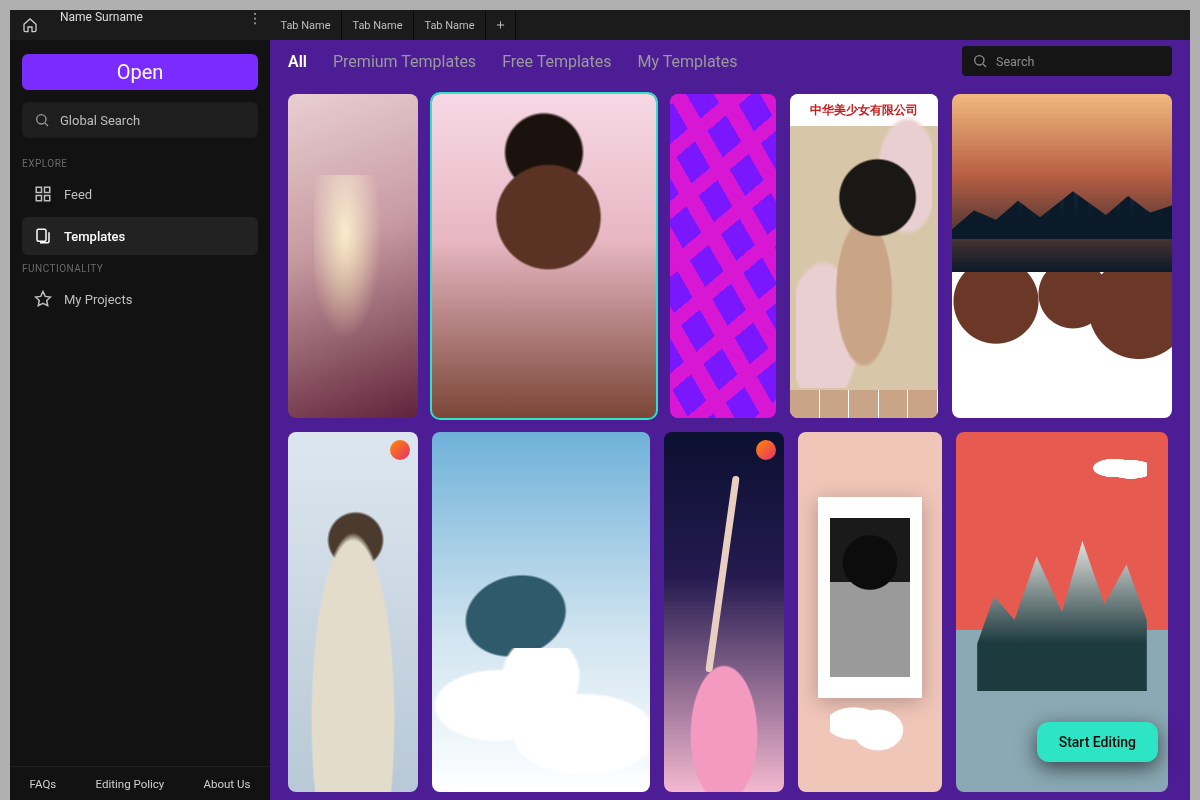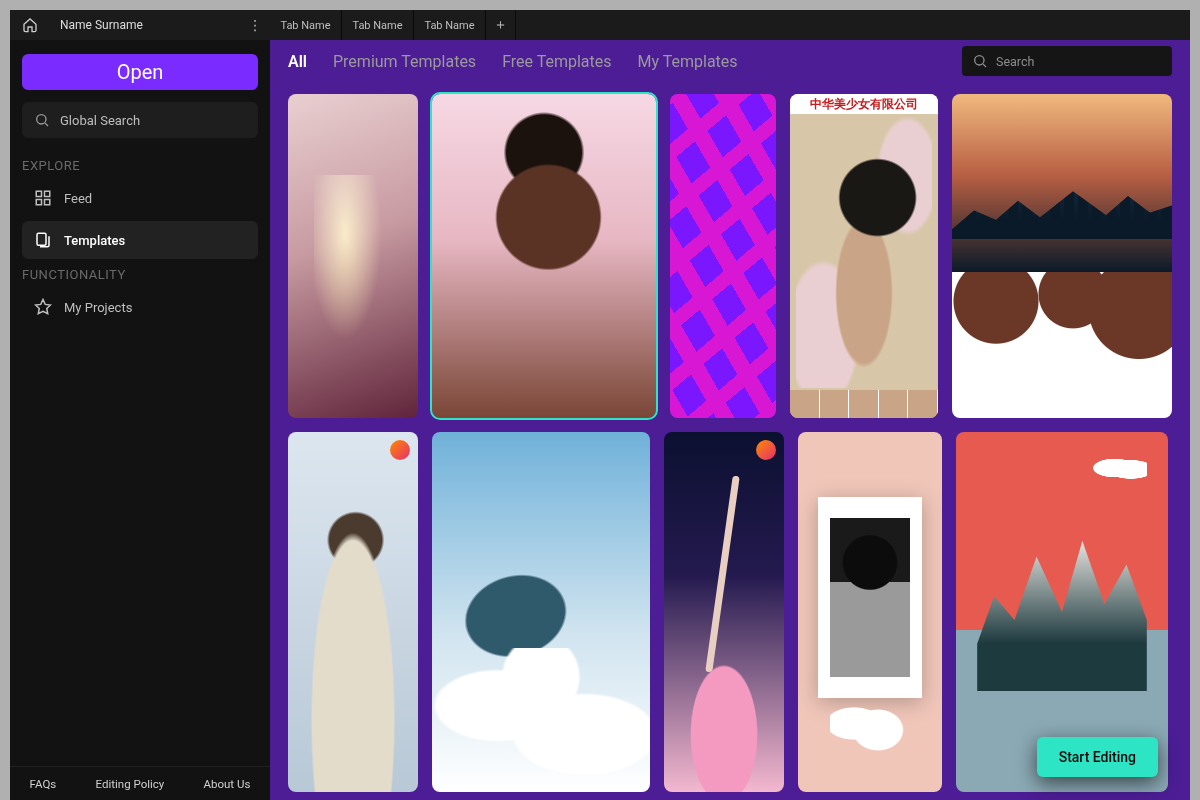--- a/index.html
+++ b/index.html
@@ -1,28 +1,28 @@
 <!DOCTYPE html>
 <html><head>
 <meta charset="utf-8">
 <style>
   * { box-sizing: border-box; margin: 0; padding: 0; }
   html, body { width: 1200px; height: 800px; overflow: hidden; font-family: -apple-system, BlinkMacSystemFont, "Segoe UI", Roboto, sans-serif; background: #b0b0b0; }
   .window { position: absolute; top: 10px; left: 10px; width: 1180px; height: 790px; background: #000; display: flex; flex-direction: row; color: #e5e5e5; }
   
   .sidebar { width: 285px; background: #121212; display: flex; flex-direction: column; }
-  .topbar { height: 30px; display: flex; align-items: center; background: #1b1b1b; }
+  .topbar { height: 30px; display: flex; background: #1b1b1b; }
   .home { width: 40px; display:flex; align-items:center; justify-content:center; color:#ccc; }
   .user { flex:1; font-size:12px; color:#ddd; padding-left:10px; }
   .kebab { width:30px; text-align:center; color:#bbb; font-size:14px; }
   .open-btn { margin:14px 12px 12px; height:36px; border-radius:6px; background:#7a2bff; color:#fff; display:flex; align-items:center; justify-content:center; font-size:20px; cursor:pointer; }
   .search { margin:0 12px 16px; height:36px; border-radius:6px; background:#1e1e1e; display:flex; align-items:center; padding:0 12px; gap:10px; color:#9a9a9a; font-size:13px; }
   .search svg { flex-shrink:0; }
   .search span { color:#bdbdbd; }
-  .section-label { margin:4px 12px 6px; font-size:13px; letter-spacing:.5px; color:#6a6a6a; text-transform:uppercase; }
+  .section-label { margin:4px 12px 6px; font-size:10px; letter-spacing:.5px; color:#6a6a6a; text-transform:uppercase; }
   .nav-item { margin:0 12px 4px; height:38px; border-radius:6px; display:flex; align-items:center; gap:12px; padding:0 12px; font-size:13px; color:#bfbfbf; cursor:pointer; }
   .nav-item.active { background:#222; color:#fff; font-weight:500; }
   .nav-spacer { flex:1; }
   .footer { height:34px; border-top:1px solid #202020; display:flex; align-items:center; justify-content:space-around; font-size:11.5px; color:#cfcfcf; }
   .footer span { cursor:pointer; }
   
   .main { flex:1; background:#4c1d95; display:flex; flex-direction:column; }
   .tabbar { height:30px; display:flex; align-items:stretch; background:#1b1b1b; }
   .tab { width:72px; display:flex; align-items:center; justify-content:center; font-size:11px; color:#bfbfbf; border-right:1px solid #0a0a0a; cursor:pointer; }
   .tab.add { width:30px; font-size:14px; }
@@ -39,21 +39,21 @@
   .card.sel { outline:2px solid #2de5c4; outline-offset:0; }
   .badge { position:absolute; top:8px; right:8px; width:20px; height:20px; border-radius:50%; background:linear-gradient(135deg,#ff8a00,#e52e71); }
   
   .t1 { width:130px; background:linear-gradient(160deg,#e9cfd1 0%,#c79aa1 45%,#60243a 100%); }
   .t1::after{content:"";position:absolute;left:20%;top:25%;width:60%;height:60%;background:radial-gradient(ellipse at 40% 30%,rgba(255,230,120,.9),transparent 55%);mix-blend-mode:screen;}
   .t2 { width:224px; background:linear-gradient(180deg,#f6d8e4 0%,#e7b7c3 45%,#7a4637 100%); }
   .t2::before{content:"";position:absolute;inset:0;background:radial-gradient(circle at 52% 38%,#5a3324 0 22%,transparent 23%),radial-gradient(circle at 50% 18%,#1c120d 0 13%,transparent 14%);}
   .t3 { width:106px; background:#7a17ff; }
   .t3::before{content:"";position:absolute;inset:0;background:repeating-linear-gradient(60deg,#e318d0 0 16px,transparent 16px 40px),repeating-linear-gradient(-40deg,#e318d0 0 14px,transparent 14px 44px);opacity:.9;}
   .t4 { width:148px; background:#d8c6a9; }
-  .t4 .hdr{position:absolute;top:0;left:0;right:0;height:20px;background:#fff;color:#c81b1b;font-size:12px;display:flex;align-items:center;justify-content:center;font-weight:700;}
+  .t4 .hdr{position:absolute;top:0;left:0;right:0;height:32px;background:#fff;color:#c81b1b;font-size:12px;display:flex;align-items:center;justify-content:center;font-weight:700;}
   .t4::after{content:"";position:absolute;inset:22px 6px 30px;background:radial-gradient(circle at 60% 30%,#1a1815 0 18%,transparent 19%),radial-gradient(ellipse at 50% 65%,#caa486 0 28%,transparent 30%),radial-gradient(ellipse at 20% 80%,#e9cfd1 0 22%,transparent 24%),radial-gradient(ellipse at 82% 22%,#e9cfd1 0 18%,transparent 20%);}
   .t4 .strip{position:absolute;bottom:0;left:0;right:0;height:28px;display:flex;}
   .t4 .strip i{flex:1;background:#caa486;border-right:1px solid #fff;}
   .t5 { width:220px; background:linear-gradient(180deg,#f0b97e 0%,#b85f43 25%,#0b1a29 55%,#fff 55%,#fff 100%); }
   .t5::before{content:"";position:absolute;left:0;right:0;top:30%;height:48px;background:linear-gradient(180deg,transparent,#0b1a29 60%), repeating-linear-gradient(90deg,#0b1a29 0 10px,#11263a 10px 14px);clip-path:polygon(0 80%,10% 40%,20% 60%,30% 20%,40% 55%,55% 0,70% 50%,80% 10%,90% 45%,100% 30%,100% 100%,0 100%);}
   .t5::after{content:"";position:absolute;left:0;right:0;top:55%;bottom:0;background:linear-gradient(180deg,#b85f43 0%,#6b3726 30%,#fff 30%);background-image:radial-gradient(circle at 20% 20%,#6b3726 0 42px,transparent 43px),radial-gradient(circle at 55% 15%,#6b3726 0 34px,transparent 35px),radial-gradient(circle at 85% 25%,#6b3726 0 50px,transparent 51px);}
   .b1 { width:130px; background:linear-gradient(180deg,#dce6ef 0%,#b8c8d6 100%); }
   .b1::after{content:"";position:absolute;inset:0;background:radial-gradient(ellipse at 50% 80%,#e3dccb 0 44%,transparent 46%),radial-gradient(circle at 52% 30%,#4b3a2e 0 10%,transparent 11%);}
   .b2 { width:218px; background:linear-gradient(180deg,#6fb1d9 0%,#cfe3ef 55%,#fff 100%); }
   .b2::before{content:"";position:absolute;left:10%;top:30%;width:70%;height:40%;background:radial-gradient(ellipse at 40% 50%,#2f5a6c 0 38%,transparent 40%);border-radius:50% 60% 40% 50%;transform:rotate(-15deg);}
@@ -62,21 +62,21 @@
   .b3::before{content:"";position:absolute;left:46%;top:12%;width:6%;height:55%;background:#e9cfc2;transform:rotate(8deg);border-radius:20px;}
   .b3::after{content:"";position:absolute;left:15%;bottom:0;width:70%;height:40%;background:radial-gradient(ellipse at 50% 60%,#f49ac0 0 55%,transparent 57%);}
   .b4 { width:144px; background:#f0c6b9; position:relative;}
   .b4::before{content:"";position:absolute;left:14%;top:18%;width:72%;height:56%;background:#fff;box-shadow:0 4px 20px rgba(0,0,0,.25);}
   .b4::after{content:"";position:absolute;left:22%;top:24%;width:56%;height:44%;background:radial-gradient(circle at 50% 28%,#0c0c0c 0 22%,transparent 23%),linear-gradient(180deg,#1a1a1a 40%,#9a9a9a 40%);}
   .b4 .brush{position:absolute;left:22%;bottom:10%;width:56%;height:18%;background:radial-gradient(ellipse at 30% 50%,#fff 0 34%,transparent 36%),radial-gradient(ellipse at 60% 60%,#fff 0 36%,transparent 38%);}
   .b5 { width:212px; background:linear-gradient(180deg,#e65a4f 0%,#e65a4f 55%,#8aa9b4 55%,#8aa9b4 100%); }
   .b5::before{content:"";position:absolute;left:10%;right:10%;top:28%;height:44%;background:linear-gradient(180deg,#f3efe9 0%,#1d3a3f 70%);clip-path:polygon(0 70%,10% 40%,22% 55%,35% 15%,50% 50%,62% 5%,75% 45%,88% 20%,100% 55%,100% 100%,0 100%);}
   .b5::after{content:"";position:absolute;top:6%;right:10%;width:54px;height:28px;background:radial-gradient(ellipse at 40% 50%,#fff 0 46%,transparent 48%),radial-gradient(ellipse at 70% 55%,#fff 0 42%,transparent 44%);}
   
-  .cta { position:absolute; right:32px; bottom:23px; height:40px; padding:0 22px; background:#2de5c4; color:#0a0a0a; border-radius:6px; font-size:14px; font-weight:500; display:flex; align-items:center; box-shadow:0 6px 20px rgba(0,0,0,.6); cursor:pointer; }
+  .cta { position:absolute; right:32px; bottom:38px; height:40px; padding:0 22px; background:#2de5c4; color:#0a0a0a; border-radius:12px; font-size:14px; font-weight:500; display:flex; align-items:center; box-shadow:0 6px 20px rgba(0,0,0,.6); cursor:pointer; }
   
   .ic { width:16px; height:16px; }
   .ic-lg { width:18px; height:18px; }
 </style>
 </head>
 <body>
 
 <div class="window">
 
   <aside class="sidebar">

